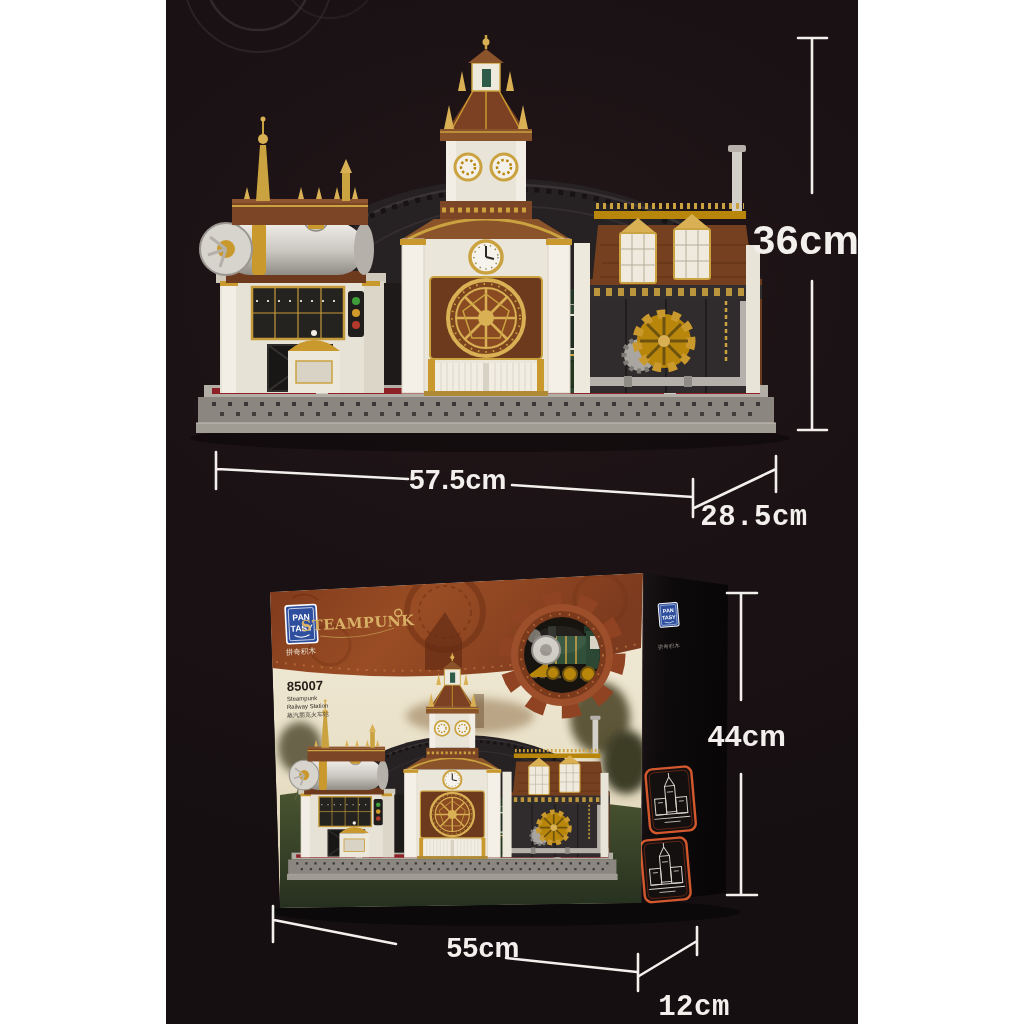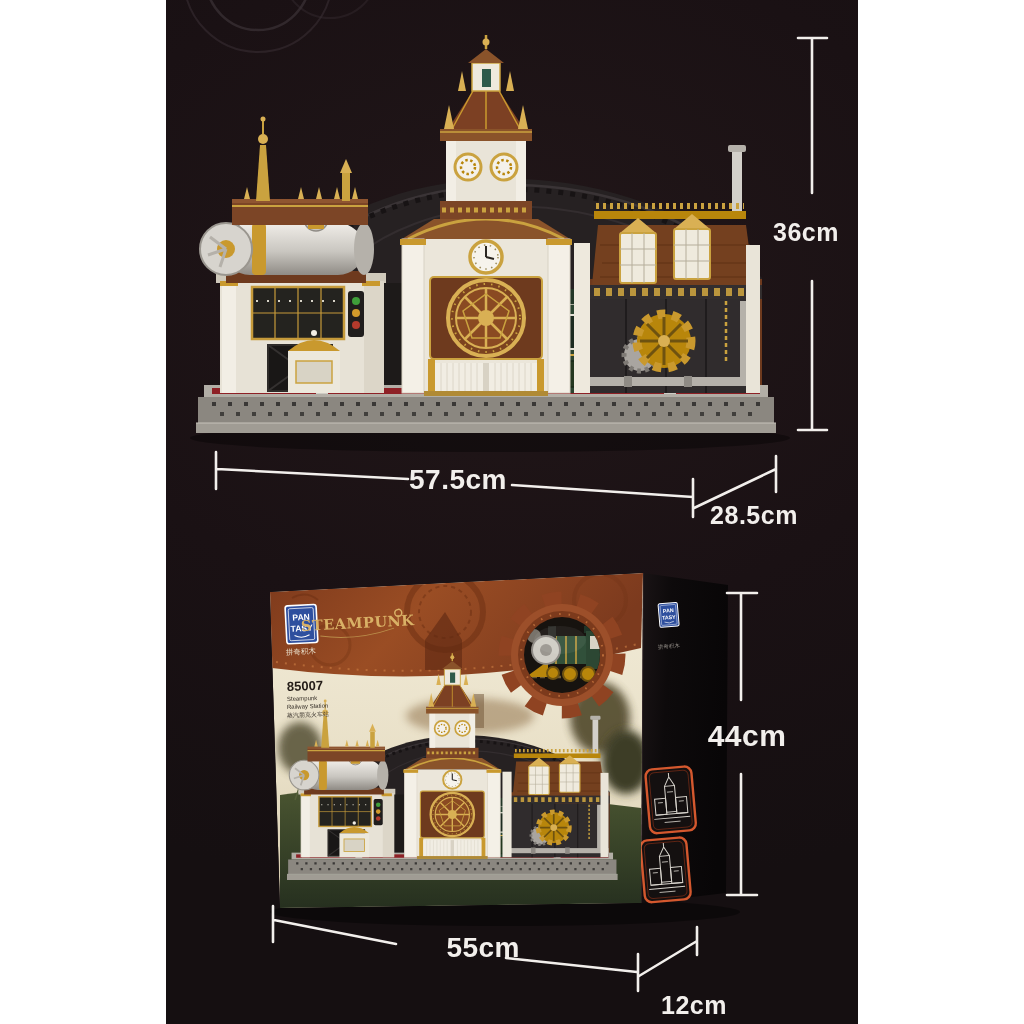--- a/index.html
+++ b/index.html
@@ -3,21 +3,21 @@
 <meta charset="utf-8">
 <style>
   html,body{margin:0;padding:0;background:#ffffff;}
   .stage{position:relative;width:1024px;height:1024px;background:#ffffff;overflow:hidden;
          font-family:"Liberation Sans",sans-serif;}
   .photo-panel{position:absolute;left:166px;top:0;width:692px;height:1024px;
       background:radial-gradient(ellipse 120% 60% at 50% 28%, #221719 0%, #1a1114 55%, #150f11 100%);}
   .art{position:absolute;left:0;top:0;width:1024px;height:1024px;}
   .dim-label{position:absolute;width:140px;text-align:center;color:#f2efec;
       font-weight:700;letter-spacing:0.5px;line-height:1;}
-  .fs31{font-size:25px;} .fs28{font-size:28px;} .fs27{font-size:25px;} .fs30{font-size:30px;}
+  .fs31{font-size:41px;} .fs28{font-size:28px;} .fs27{font-size:29px;font-family:Liberation Mono, monospace;} .fs30{font-size:30px;}
 </style>
 </head>
 <body>
 
 <div class="stage">
   <div class="photo-panel"></div>
 
   <svg class="art" viewBox="0 0 1024 1024">
     <defs>
       <linearGradient id="silverV" x1="0" y1="0" x2="0" y2="1">

